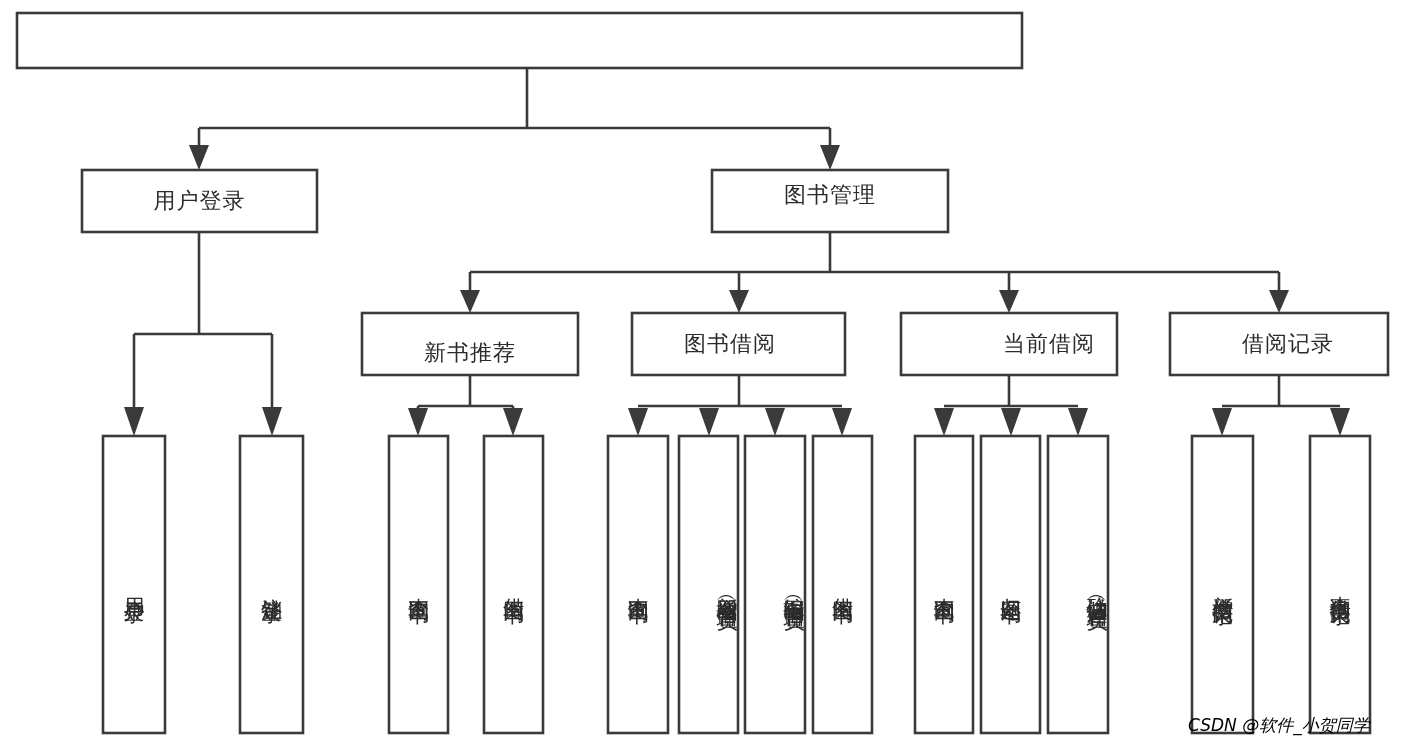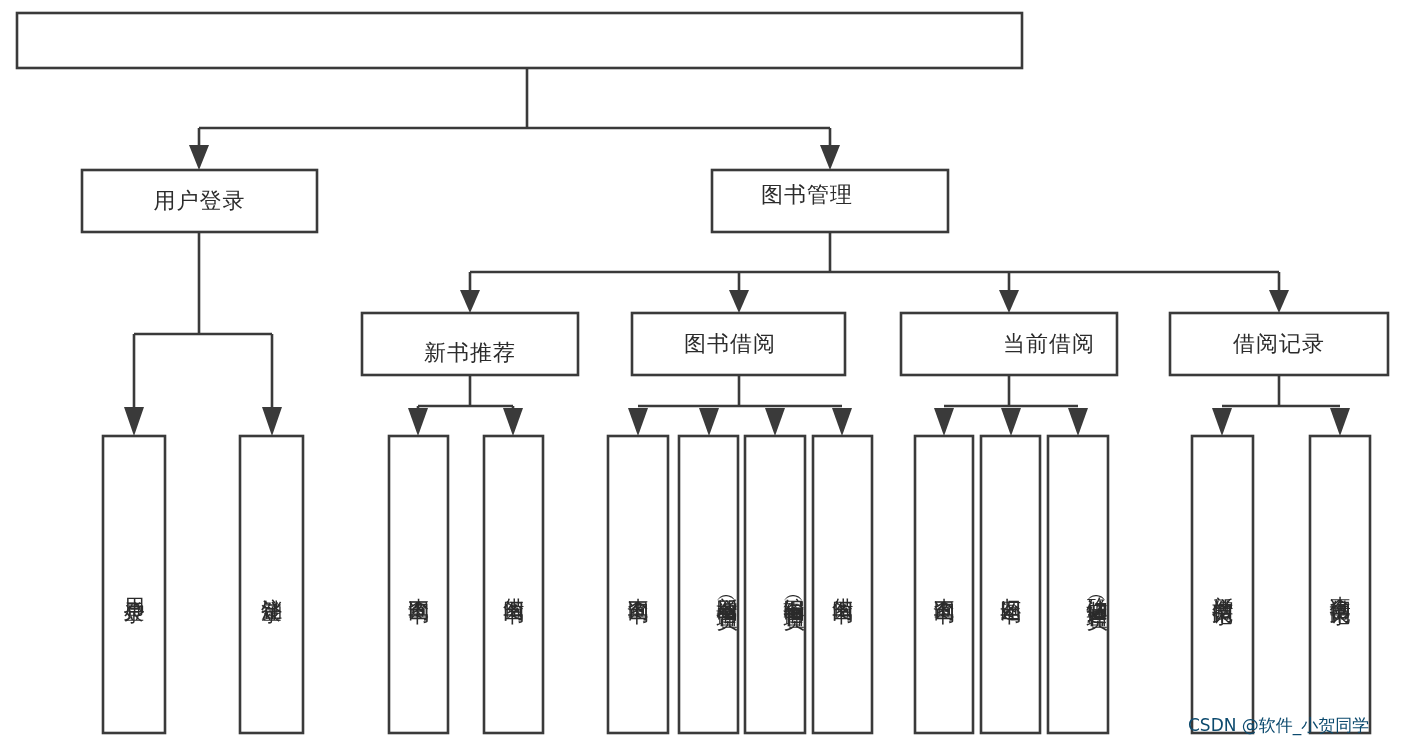--- a/index.html
+++ b/index.html
@@ -67,24 +67,25 @@
     overflow: hidden;
   }
   .node-label-v.center-v {
     align-items: center;
   }
   .watermark {
     position: absolute;
     left: 1188px;
     top: 714px;
     font-size: 17px;
-    color: #0c4a6e;
+    color: #000000;
     white-space: nowrap;
     font-family: "DejaVu Sans", "Liberation Sans", sans-serif;
     pointer-events: none;
+    font-style: italic;
   }
 </style>
 </head>
 <body>
 
 <div id="diagram-root">
 
   <svg class="diagram-canvas" viewBox="0 0 1405 747">
 
     <g>
@@ -179,26 +180,26 @@
     <rect class="node-rect" x="915" y="436" width="58" height="297"></rect>
     <rect class="node-rect" x="981" y="436" width="59" height="297"></rect>
     <rect class="node-rect" x="1048" y="436" width="60" height="297"></rect>
 
     <rect class="node-rect" x="1192" y="436" width="61" height="297"></rect>
     <rect class="node-rect" x="1310" y="436" width="60" height="297"></rect>
   </svg>
 
 
   <div class="node-label-h" style="left:82px; top:170px; width:235px; height:62px;">用户登录</div>
-  <div class="node-label-h" style="left:689px; top:170px; width:236px; height:50px;text-align:center;">图书管理</div>
+  <div class="node-label-h" style="left:712px; top:170px; width:236px; height:50px;text-align:center;">图书管理</div>
 
   <div class="node-label-h" style="left:362px; top:313px; width:216px; height:80px;">新书推荐</div>
   <div class="node-label-h" style="left:632px; top:313px; width:196px; height:62px;">图书借阅</div>
   <div class="node-label-h" style="left:901px; top:313px; width:216px; height:62px;padding-left:40px;">当前借阅</div>
-  <div class="node-label-h" style="left:1170px; top:313px; width:218px; height:62px;">借阅记录</div>
+  <div class="node-label-h" style="left:1170px; top:313px; width:236px; height:62px;">借阅记录</div>
 
   <div class="node-label-v center-v" style="left:103px; top:436px; width:62px; height:297px;">用户登录</div>
   <div class="node-label-v center-v" style="left:240px; top:436px; width:63px; height:297px;">注销登录</div>
 
   <div class="node-label-v center-v" style="left:389px; top:436px; width:59px; height:297px;">查询图书</div>
   <div class="node-label-v center-v" style="left:484px; top:436px; width:59px; height:297px;">借阅图书</div>
 
   <div class="node-label-v center-v" style="left:608px; top:436px; width:60px; height:297px;">查询图书</div>
   <div class="node-label-v" style="left:679px; top:444px; width:59px; height:289px;">新增图书（管理员）</div>
   <div class="node-label-v" style="left:745px; top:444px; width:60px; height:289px;">编辑图书（管理员）</div>

